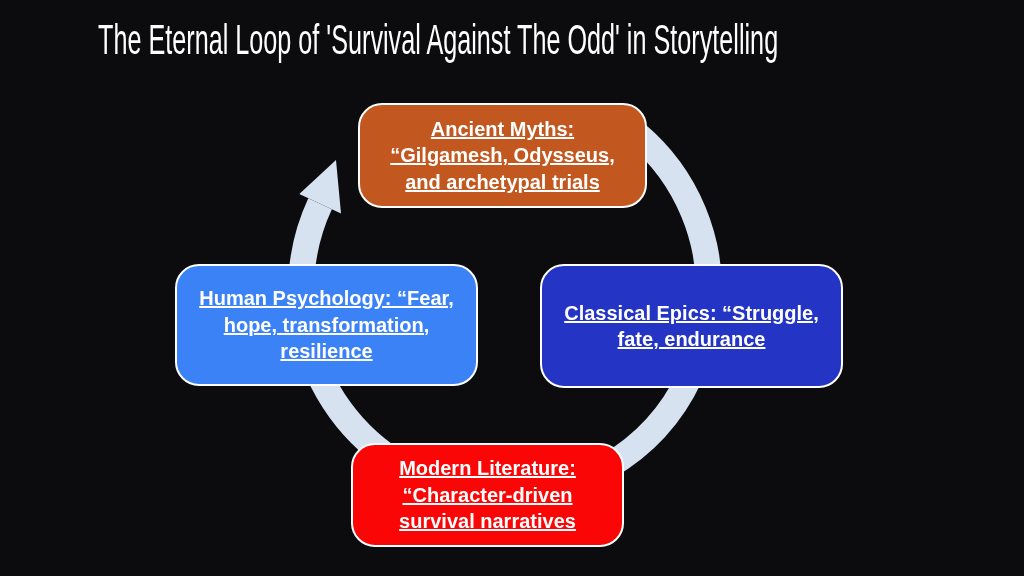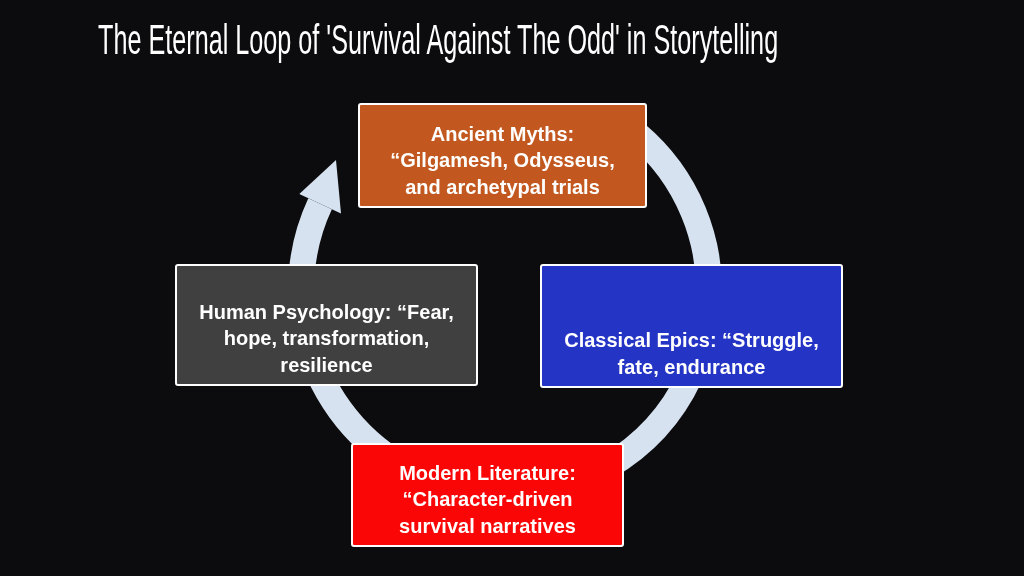--- a/index.html
+++ b/index.html
@@ -22,31 +22,32 @@
     white-space: nowrap;
     transform: scaleX(0.60);
     transform-origin: 0 50%;
     letter-spacing: 0px;
   }
   svg.cycle-arrow { position: absolute; left: 0; top: 0; }
   .cycle-node {
     position: absolute;
     box-sizing: border-box;
     border: 2.5px solid #ffffff;
-    border-radius: 3px;
+    border-radius: 24px;
     display: flex;
-    align-items: flex-end;
+    align-items: center;
     justify-content: center;
     text-align: center;
     color: #ffffff;
     font-size: 20px;
     font-weight: 600;
     line-height: 1.32;
     white-space: pre-line;
     padding: 6px 10px;
+    text-decoration: underline;
   }
   .node-top    { left: 358px; top: 103px; width: 289px; height: 105px; }
   .node-right  { left: 540px; top: 264px; width: 303px; height: 124px; }
   .node-bottom { left: 351px; top: 443px; width: 273px; height: 104px; }
   .node-left   { left: 175px; top: 264px; width: 303px; height: 122px; }
 </style>
 </head>
 <body style="background: rgb(12, 12, 14);">
 
 <div class="slide">
@@ -73,19 +74,19 @@
     <span>Classical Epics: “Struggle,
 fate, endurance</span>
   </div>
 
   <div class="cycle-node node-bottom" style="background: rgb(250, 6, 6);">
     <span>Modern Literature:
 “Character-driven
 survival narratives</span>
   </div>
 
-  <div class="cycle-node node-left" style="background: #404040;">
+  <div class="cycle-node node-left" style="background: #3b82f6;">
     <span>Human Psychology: “Fear,
 hope, transformation,
 resilience</span>
   </div>
 
 </div>
 
 </body></html>

